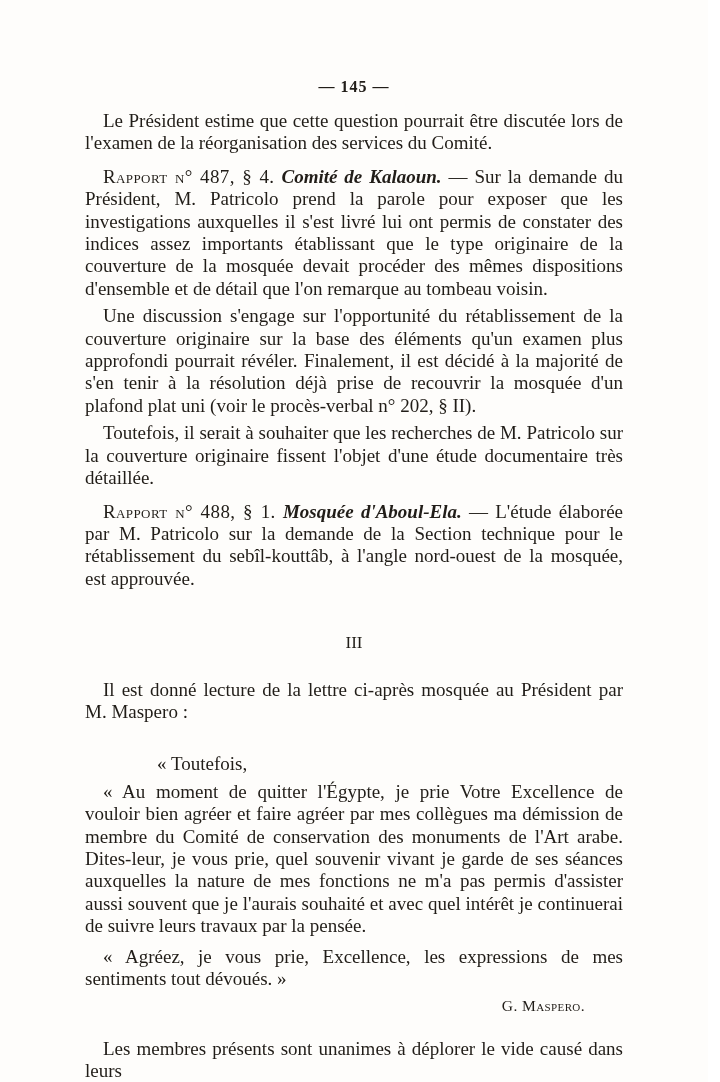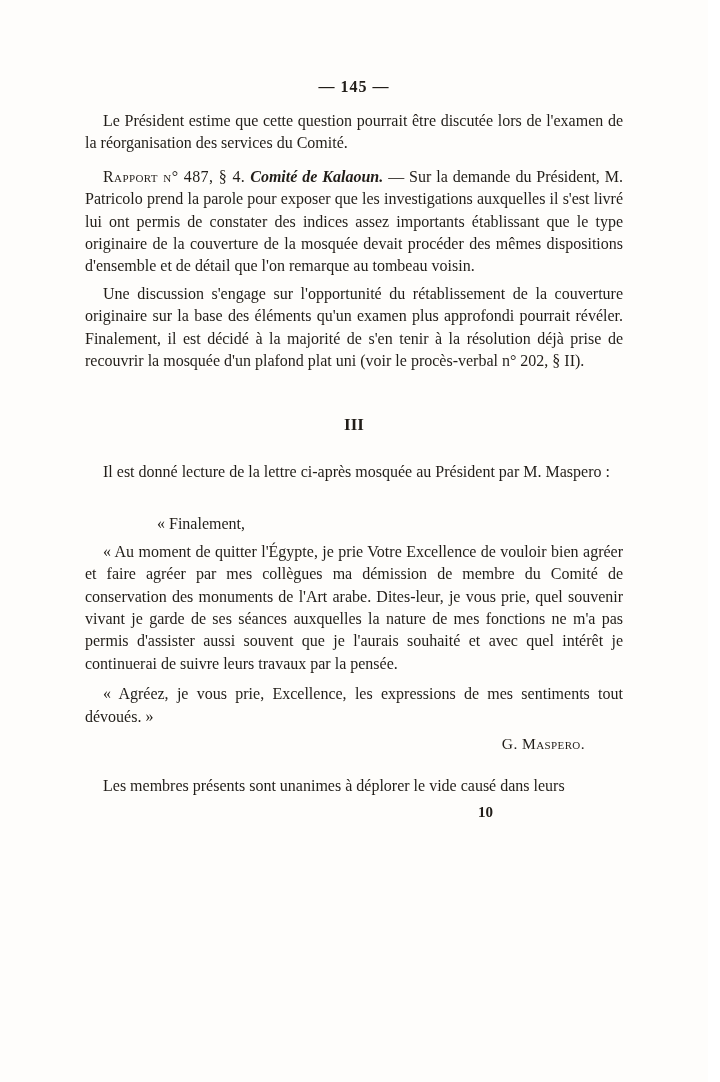--- a/index.html
+++ b/index.html
@@ -22,39 +22,39 @@
     padding-top: 78px;
     font-size: 16px;
     font-weight: bold;
     letter-spacing: 1px;
   }
   .content {
     padding: 14px 85px 0 85px;
   }
   p {
     margin: 0 0 5px 0;
-    font-size: 16px;
+    font-size: 19px;
     line-height: 22.4px;
     text-align: justify;
     text-indent: 18px;
   }
   .rapport-para {
     margin-top: 11px;
   }
   .smallcaps {
     font-variant: small-caps;
     letter-spacing: 0.4px;
   }
   .mosque-title {
     font-weight: bold;
     font-style: italic;
   }
   .section-heading {
     text-align: center;
-    font-weight: bold;
+    font-weight: normal;
     font-size: 17px;
     margin: 42px 0 24px 0;
     text-indent: 0;
   }
   .letter-salutation {
     margin-top: 30px;
     text-indent: 72px;
   }
   .letter-body {
     margin-top: 3px;
@@ -92,27 +92,33 @@
     <p>Le Président estime que cette question pourrait être discutée lors de l'examen de la réorganisation des services du Comité.</p>
 
     <p class="rapport-para">
       <span class="smallcaps">Rapport n° 487, § 4.</span>
       <span class="mosque-title">Comité de Kalaoun.</span>
       <span>— Sur la demande du Président, M. Patricolo prend la parole pour exposer que les investigations auxquelles il s'est livré lui ont permis de constater des indices assez importants établissant que le type originaire de la couverture de la mosquée devait procéder des mêmes dispositions d'ensemble et de détail que l'on remarque au tombeau voisin.</span>
     </p>
 
     <p>Une discussion s'engage sur l'opportunité du rétablissement de la couverture originaire sur la base des éléments qu'un examen plus approfondi pourrait révéler. Finalement, il est décidé à la majorité de s'en tenir à la résolution déjà prise de recouvrir la mosquée d'un plafond plat uni (voir le procès-verbal n° 202, § II).</p>
 
+    <p>Toutefois, il serait à souhaiter que les recherches de M. Patricolo sur la couverture originaire fissent l'objet d'une étude documentaire très détaillée.</p>
 
+    <p class="rapport-para">
+      <span class="smallcaps">Rapport n° 488, § 1.</span>
+      <span class="mosque-title">Mosquée d'Aboul-Ela.</span>
+      <span>— L'étude élaborée par M. Patricolo sur la demande de la Section technique pour le rétablissement du sebîl-kouttâb, à l'angle nord-ouest de la mosquée, est approuvée.</span>
+    </p>
 
     <p class="section-heading">III</p>
 
     <p>Il est donné lecture de la lettre ci-après mosquée au Président par M. Maspero :</p>
 
-    <p class="letter-salutation">« Finalement,</p>
+    <p class="letter-salutation">« Toutefois,</p>
 
     <p class="letter-body">« Au moment de quitter l'Égypte, je prie Votre Excellence de vouloir bien agréer et faire agréer par mes collègues ma démission de membre du Comité de conservation des monuments de l'Art arabe. Dites-leur, je vous prie, quel souvenir vivant je garde de ses séances auxquelles la nature de mes fonctions ne m'a pas permis d'assister aussi souvent que je l'aurais souhaité et avec quel intérêt je continuerai de suivre leurs travaux par la pensée.</p>
 
     <p class="letter-close">« Agréez, je vous prie, Excellence, les expressions de mes sentiments tout dévoués. »</p>
 
     <p class="signature smallcaps">G. Maspero.</p>
 
     <p class="closing-para">Les membres présents sont unanimes à déplorer le vide causé dans leurs</p>
 
     <div class="page-footer">10</div>

